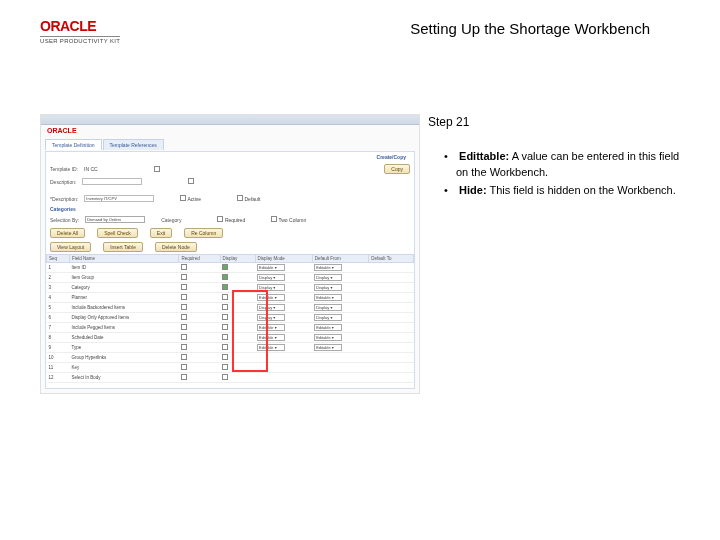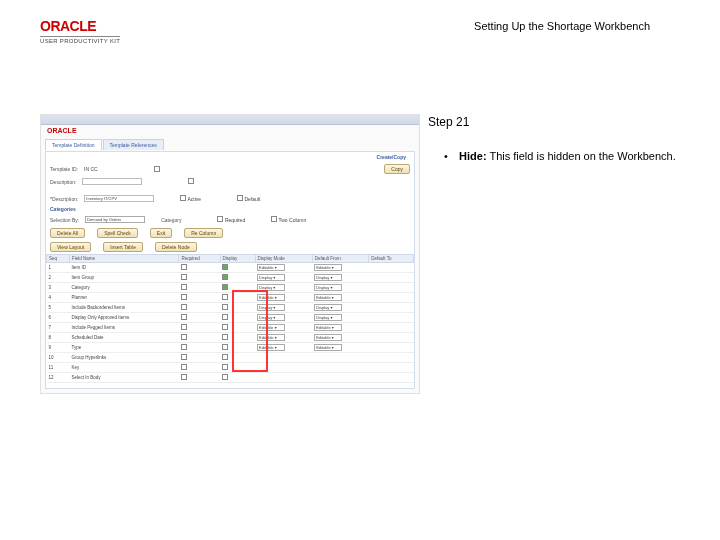--- a/index.html
+++ b/index.html
@@ -1,21 +1,21 @@
 <!DOCTYPE html>
 <html><head>
 <meta charset="utf-8">
 <style>
 *{margin:0;padding:0;box-sizing:border-box}
 body{width:720px;height:540px;background:#fff;font-family:Arial,sans-serif;color:#000;position:relative}
 .hdr{display:flex;align-items:flex-start;padding:18px 40px 8px 40px;border-bottom:1px solid rgba(0,0,0,0);height:54px}
 .logo{display:flex;flex-direction:column;gap:2px}
 .logo-o{color:#c00;font-weight:bold;font-size:14px;letter-spacing:-0.5px}
 .logo-sub{font-size:6px;letter-spacing:0.3px;border-top:1px solid #888;padding-top:1px;color:#444}
-.hdr-title{margin-left:auto;font-size:11px;padding-right:30px;padding-top:2px}
+.hdr-title{margin-left:auto;font-size:15px;padding-right:30px;padding-top:2px}
 .main{display:flex;padding:0 0 0 0;margin-top:60px}
 .shot-wrap{width:420px;padding-left:40px}
 .shot{width:380px;height:280px;border:1px solid #e0e0e0;background:#fafafa;position:relative;overflow:hidden}
 .shot-bar{height:10px;background:linear-gradient(#dde4ee,#cfd8e6);border-bottom:1px solid #b8c2d4}
 .shot-logo{position:absolute;top:12px;left:6px;color:#c00;font-size:7px;font-weight:bold}
 .shot-tabs{position:absolute;top:24px;left:4px;display:flex;gap:1px}
 .shot-tab{font-size:5px;padding:2px 6px;background:#e8eef8;border:1px solid #c6d2e6;border-bottom:none;color:#3a5a9a}
 .shot-tab.active{background:#fff}
 .shot-body{position:absolute;top:36px;left:4px;right:4px;bottom:4px;background:#fff;border:1px solid #d3dced;font-size:5px;color:#444}
 .shot-row{display:flex;gap:6px;padding:2px 4px;align-items:center}
@@ -218,16 +218,17 @@
               </tr>
             </tbody>
         </table>
         <div class="hl" style="top:138px;left:186px"></div>
       </div>
     </div>
   </div>
   <div class="text-col">
     <div class="step">Step 21</div>
     <div class="bullets" id="buls">
+        <div class="bul"><span class="dot">•</span>  <b>Edittable:</b> A value can be entered in this field on the Workbench.</div>
         <div class="bul"><span class="dot">•</span>  <b>Hide:</b> This field is hidden on the Workbench.</div>
       </div>
   </div>
 </div>
 
 </body></html>

